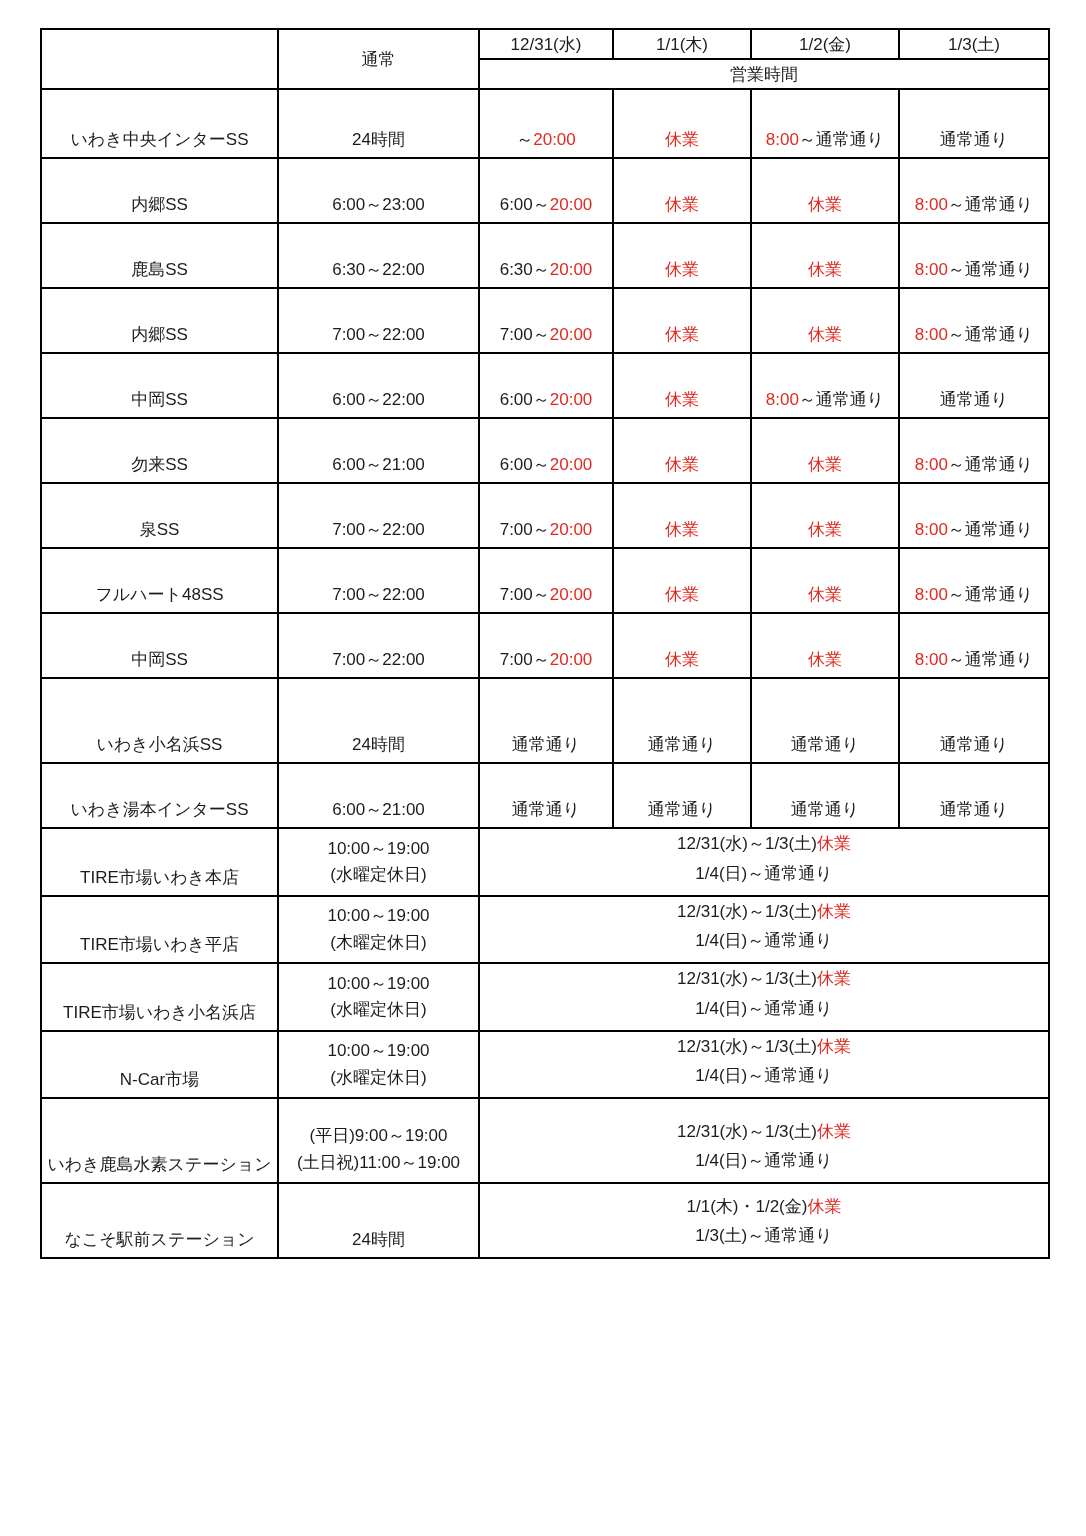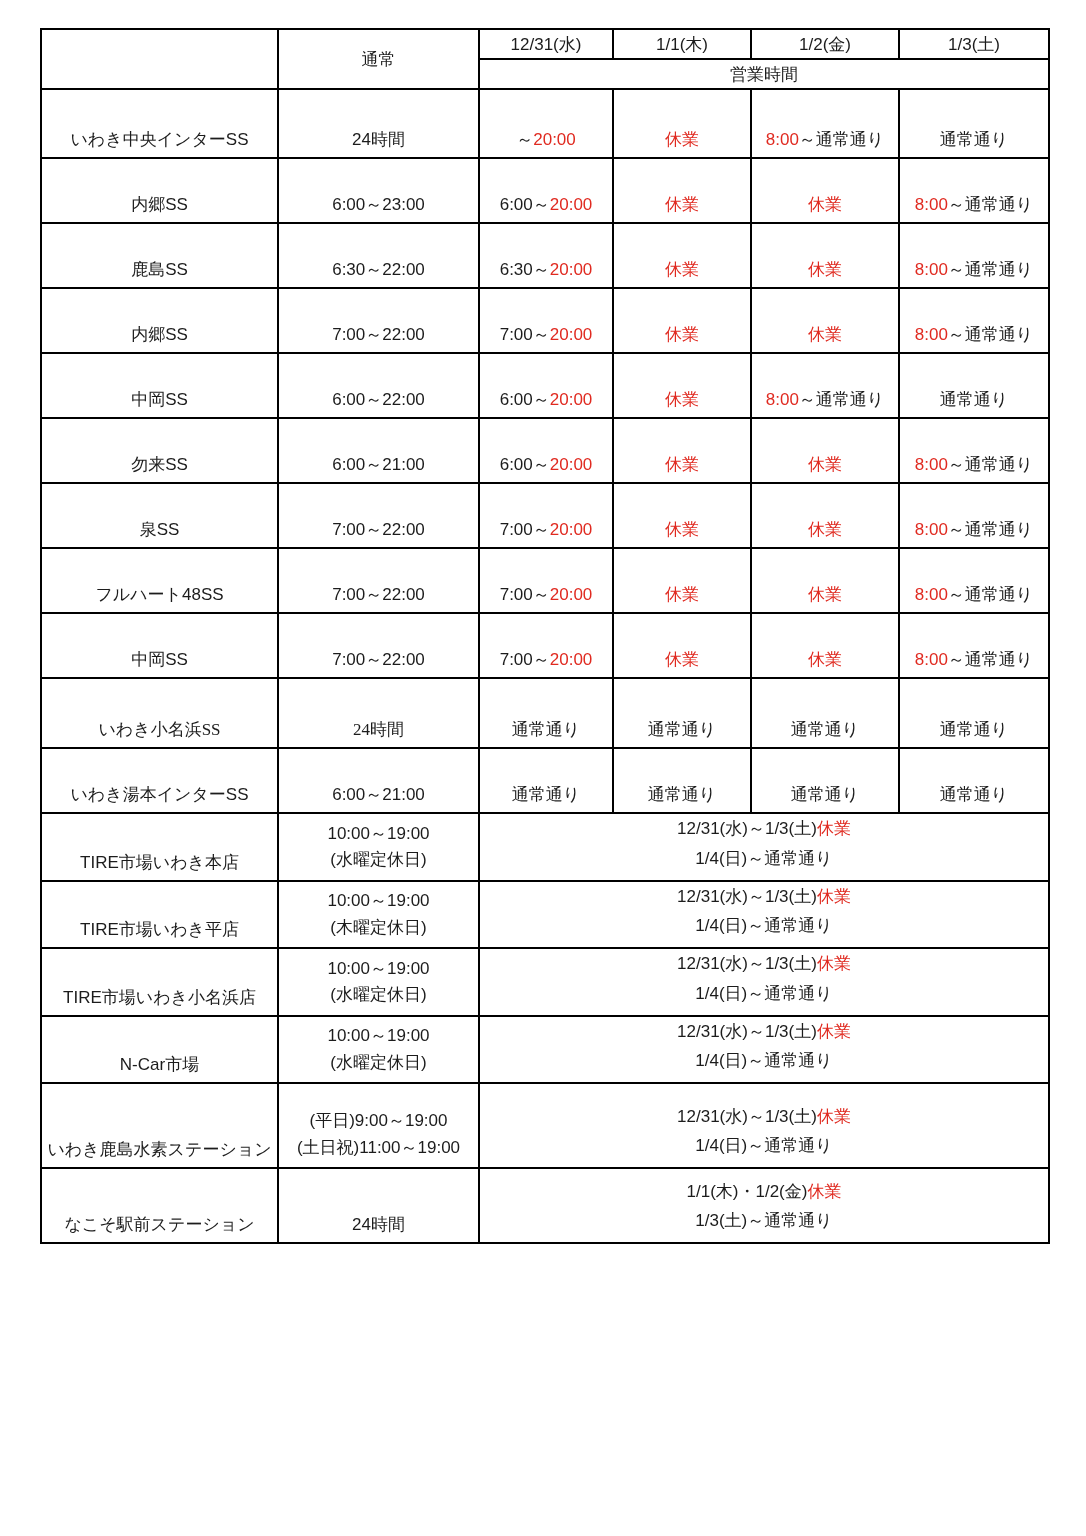--- a/index.html
+++ b/index.html
@@ -33,21 +33,21 @@
   col.c-d2 { width: 138px; }
   col.c-d3 { width: 148px; }
   col.c-d4 { width: 150px; }
   
   tr.hrow td { vertical-align: middle; padding: 2px; }
   tr.h-top { height: 30px; }
   tr.h-bot { height: 30px; margin-left: 16px; }
   
   tr.r   { height: 65px; }
   tr.r0  { height: 69px; }
-  tr.r9  { height: 70px; font-family: Liberation Serif, serif; }
+  tr.r9  { height: 85px; }
   tr.r15 { height: 85px; }
   tr.r16 { height: 75px; }
   .red { color: #e02a20; }
   .two-line div { line-height: 1.55; }
   td.normal-sm { font-size: 14.5px; padding-bottom: 4px; margin-top: 16px; }
   td.span-cell { line-height: 1.75; padding-bottom: 4px; margin-left: 19px; }
 </style>
 </head>
 <body>
 

